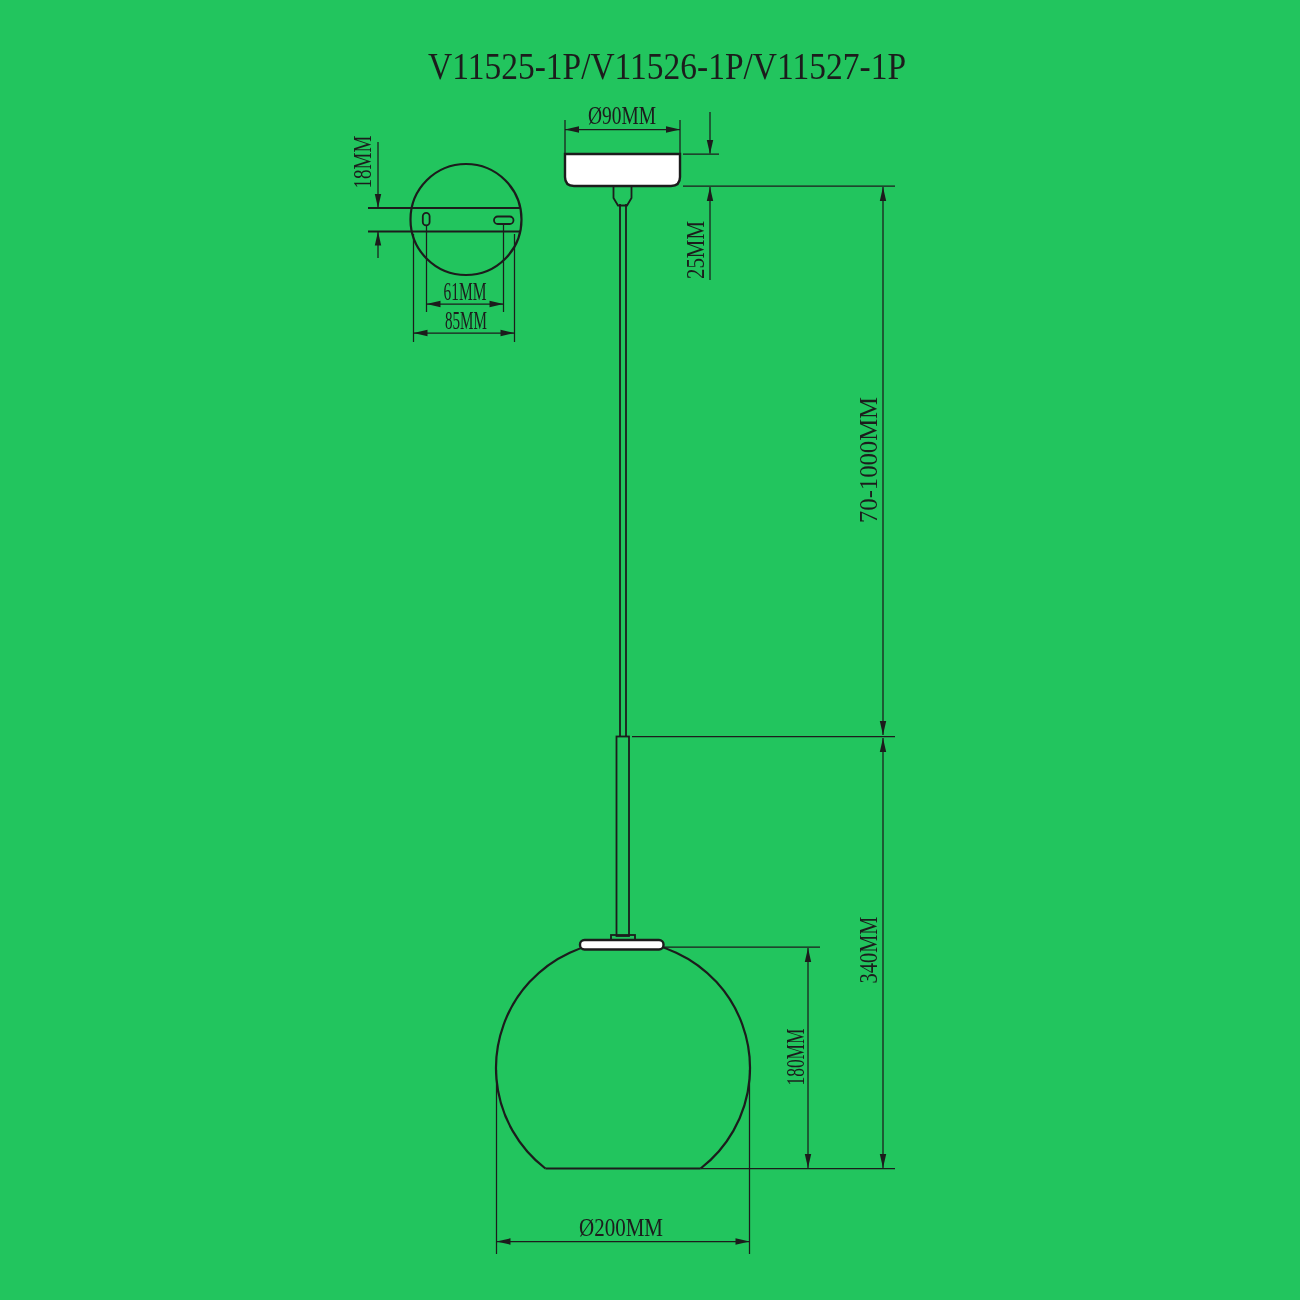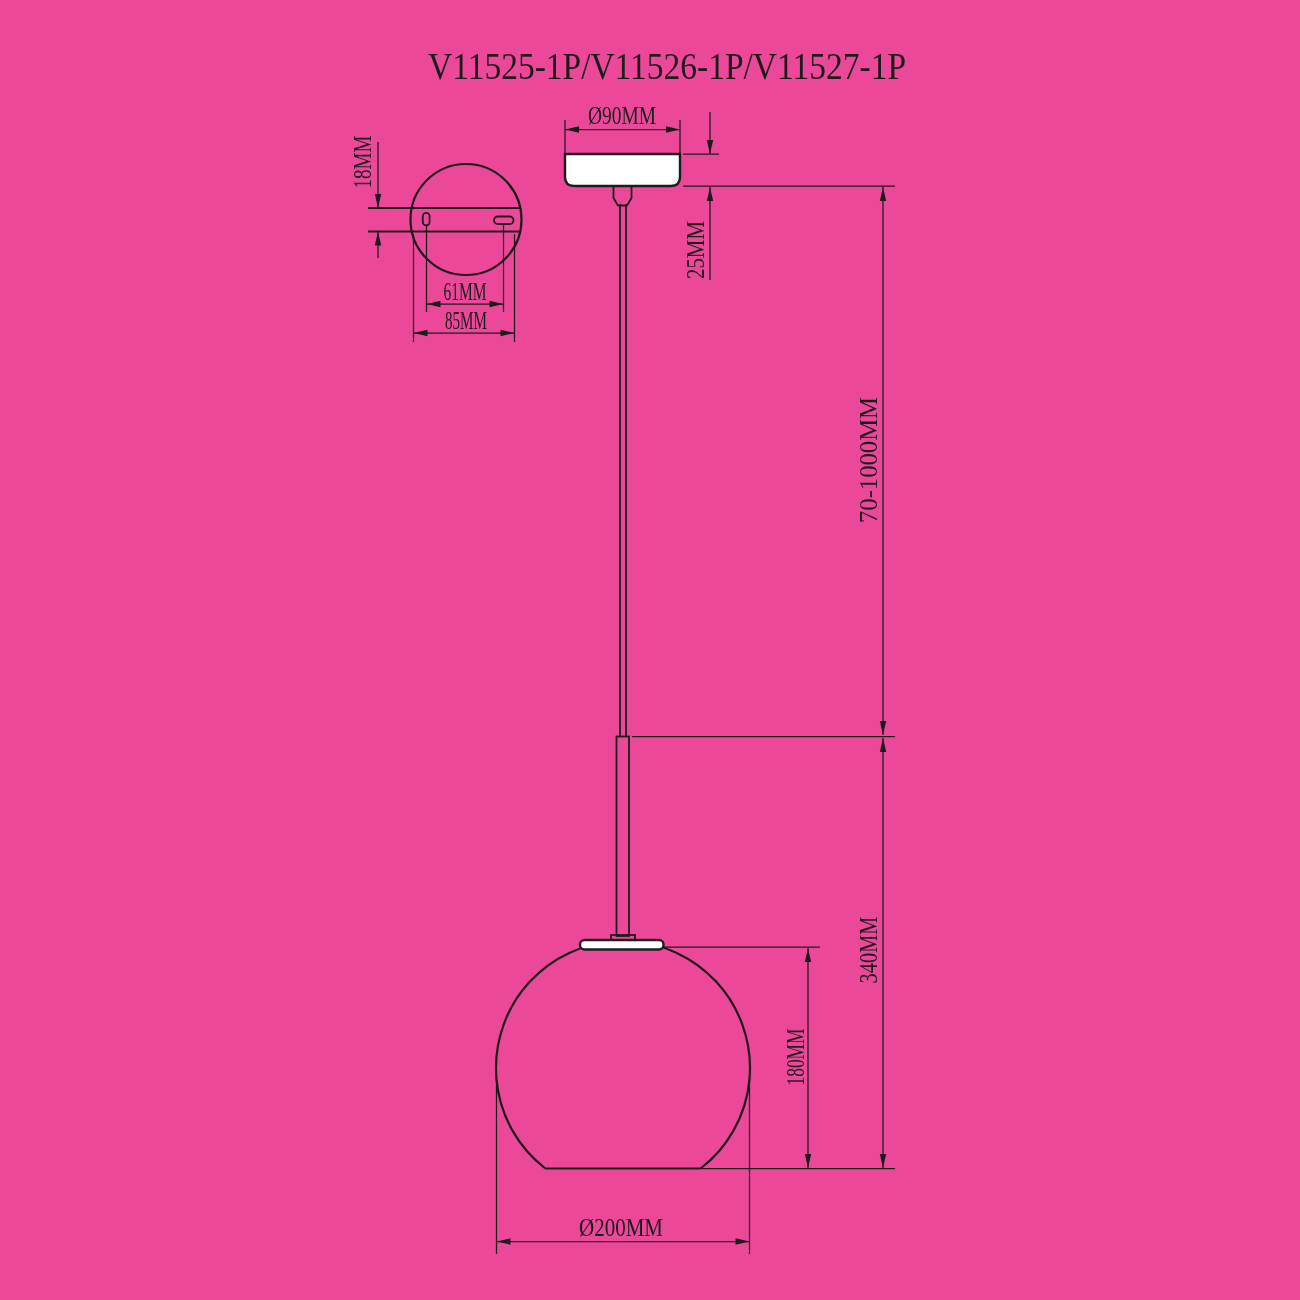--- a/index.html
+++ b/index.html
@@ -1,16 +1,16 @@
 <!DOCTYPE html>
 <html><head>
 <meta charset="utf-8">
 <style>
   html,body{margin:0;padding:0;background:#ffffff;}
-  .stage{width:1300px;height:1300px;background:#ec4899;position:relative;overflow:hidden;}
+  .stage{width:1300px;height:1300px;background:#22c55e;position:relative;overflow:hidden;}
   svg{display:block;}
   text{fill:#1c1c1c;font-family:"Liberation Serif","DejaVu Serif",serif;}
   .title-text{font-size:38px;}
   .lbl{font-size:25px;}
   .outline{fill:#ffffff;stroke:#1c1c1c;stroke-width:2.4;}
   .outline-nf{fill:none;stroke:#1c1c1c;stroke-width:2.2;}
   .thin{fill:none;stroke:#1c1c1c;stroke-width:1.8;}
   .dim{fill:none;stroke:#1c1c1c;stroke-width:1.25;}
   .arrow{fill:#1c1c1c;stroke:none;}
 </style>

